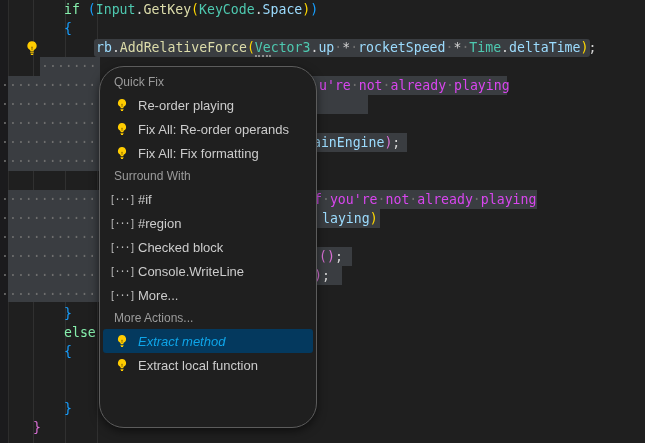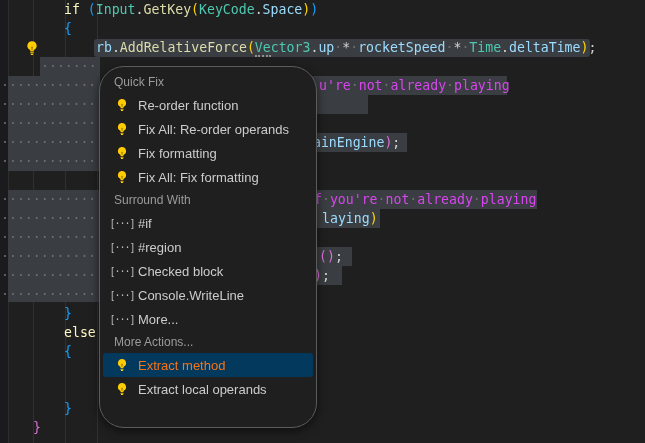--- a/index.html
+++ b/index.html
@@ -8,33 +8,33 @@
   .gutter{position:absolute;left:0;top:0;width:8px;height:443px;background:#1b1b1d;
           border-right:1px solid #2d2d2d;}
   .guide{position:absolute;top:0;height:443px;width:1px;background:rgba(130,130,130,0.18);}
   .blk{position:absolute;background:#3a3d41;}
   .blk.rounded{border-radius:3px;}
   .code-line{position:absolute;height:19px;line-height:19px;font-size:13.2px;white-space:pre;}
   .ws-row{position:absolute;height:19px;line-height:19px;font-size:13.2px;white-space:pre;}
   .hint-underline{position:absolute;height:0;border-bottom:2px dotted #8f8f8f;}
   .bulb-margin{position:absolute;width:16px;height:16px;}
   
-  .c-kw{color:#fef9c3}.c-ty{color:#4EC9B0}.c-me{color:#DCDCAA}.c-va{color:#9CDCFE}
+  .c-kw{color:#86efac}.c-ty{color:#4EC9B0}.c-me{color:#DCDCAA}.c-va{color:#9CDCFE}
   .c-pu{color:#D4D4D4}.c-co{color:#d946ef}.c-b1{color:#FFD700}.c-b2{color:#DA70D6}
   .c-b3{color:#179FFF}.c-ws{color:#6e6e6e}
   
   .menu{position:absolute;box-sizing:border-box;background:#1f1f1f;border:1px solid #5c5c5c;
         border-radius:4px;box-shadow:0 3px 10px rgba(0,0,0,0.55);padding:4px 0;z-index:10;}
   .mhead{height:22px;line-height:22px;padding-left:14px;
          font-family:"Liberation Sans",sans-serif;font-size:12px;color:#9b9b9b;
          white-space:nowrap;overflow:hidden;}
   .mitem{height:24px;display:flex;align-items:center;margin:0 3px;padding:0 6px 0 11px;
          border-radius:3px;font-family:"Liberation Sans",sans-serif;font-size:13px;
          color:#cccccc;cursor:default;white-space:nowrap;overflow:hidden;}
-  .mitem.selected{background:#04395e;color:#f97316;}
+  .mitem.selected{background:#04395e;color:#0ea5e9;font-style:italic;}
   .micon{width:16px;min-width:16px;margin-right:8px;display:flex;align-items:center;
          justify-content:center;}
   .surround-glyph{font-family:"DejaVu Sans Mono",monospace;font-size:10px;color:#bdbdbd;
                   letter-spacing:-1px;}
 </style>
 </head>
 <body>
 
 <div class="stage">
   <div class="gutter"></div>
@@ -97,43 +97,32 @@
       <div class="mhead">Quick Fix</div>
       <div class="mitem">
         <span class="micon">
           <svg width="14" height="14" viewBox="0 0 16 16">
             <path fill="#FFCC00" d="M8 1.2a4.6 4.6 0 0 0-2.3 8.6c.4.25.7.65.7 1.1v.6h3.2v-.6c0-.45.3-.85.7-1.1A4.6 4.6 0 0 0 8 1.2z"></path>
             <rect x="6.2" y="12.2" width="3.6" height="1.1" rx="0.4" fill="#FFCC00"></rect>
             <rect x="6.7" y="13.8" width="2.6" height="1.1" rx="0.4" fill="#FFCC00"></rect>
             <path d="M7.3 7.2h1.4M8 7.2v3" stroke="#7a5d00" stroke-width="0.9" fill="none"></path>
           </svg>
         </span>
-        <span>Re-order function</span>
+        <span>Re-order playing</span>
       </div>
       <div class="mitem">
         <span class="micon">
           <svg width="14" height="14" viewBox="0 0 16 16">
             <path fill="#FFCC00" d="M8 1.2a4.6 4.6 0 0 0-2.3 8.6c.4.25.7.65.7 1.1v.6h3.2v-.6c0-.45.3-.85.7-1.1A4.6 4.6 0 0 0 8 1.2z"></path>
             <rect x="6.2" y="12.2" width="3.6" height="1.1" rx="0.4" fill="#FFCC00"></rect>
             <rect x="6.7" y="13.8" width="2.6" height="1.1" rx="0.4" fill="#FFCC00"></rect>
             <path d="M7.3 7.2h1.4M8 7.2v3" stroke="#7a5d00" stroke-width="0.9" fill="none"></path>
           </svg>
         </span>
         <span>Fix All: Re-order operands</span>
-      </div>
-      <div class="mitem">
-        <span class="micon">
-          <svg width="14" height="14" viewBox="0 0 16 16">
-            <path fill="#FFCC00" d="M8 1.2a4.6 4.6 0 0 0-2.3 8.6c.4.25.7.65.7 1.1v.6h3.2v-.6c0-.45.3-.85.7-1.1A4.6 4.6 0 0 0 8 1.2z"></path>
-            <rect x="6.2" y="12.2" width="3.6" height="1.1" rx="0.4" fill="#FFCC00"></rect>
-            <rect x="6.7" y="13.8" width="2.6" height="1.1" rx="0.4" fill="#FFCC00"></rect>
-            <path d="M7.3 7.2h1.4M8 7.2v3" stroke="#7a5d00" stroke-width="0.9" fill="none"></path>
-          </svg>
-        </span>
-        <span>Fix formatting</span>
       </div>
       <div class="mitem">
         <span class="micon">
           <svg width="14" height="14" viewBox="0 0 16 16">
             <path fill="#FFCC00" d="M8 1.2a4.6 4.6 0 0 0-2.3 8.6c.4.25.7.65.7 1.1v.6h3.2v-.6c0-.45.3-.85.7-1.1A4.6 4.6 0 0 0 8 1.2z"></path>
             <rect x="6.2" y="12.2" width="3.6" height="1.1" rx="0.4" fill="#FFCC00"></rect>
             <rect x="6.7" y="13.8" width="2.6" height="1.1" rx="0.4" fill="#FFCC00"></rect>
             <path d="M7.3 7.2h1.4M8 7.2v3" stroke="#7a5d00" stroke-width="0.9" fill="none"></path>
           </svg>
         </span>
@@ -184,16 +173,16 @@
       </div>
       <div class="mitem">
         <span class="micon">
           <svg width="14" height="14" viewBox="0 0 16 16">
             <path fill="#FFCC00" d="M8 1.2a4.6 4.6 0 0 0-2.3 8.6c.4.25.7.65.7 1.1v.6h3.2v-.6c0-.45.3-.85.7-1.1A4.6 4.6 0 0 0 8 1.2z"></path>
             <rect x="6.2" y="12.2" width="3.6" height="1.1" rx="0.4" fill="#FFCC00"></rect>
             <rect x="6.7" y="13.8" width="2.6" height="1.1" rx="0.4" fill="#FFCC00"></rect>
             <path d="M7.3 7.2h1.4M8 7.2v3" stroke="#7a5d00" stroke-width="0.9" fill="none"></path>
           </svg>
         </span>
-        <span>Extract local operands</span>
+        <span>Extract local function</span>
       </div>
     </div>
 </div>
 
 </body></html>

